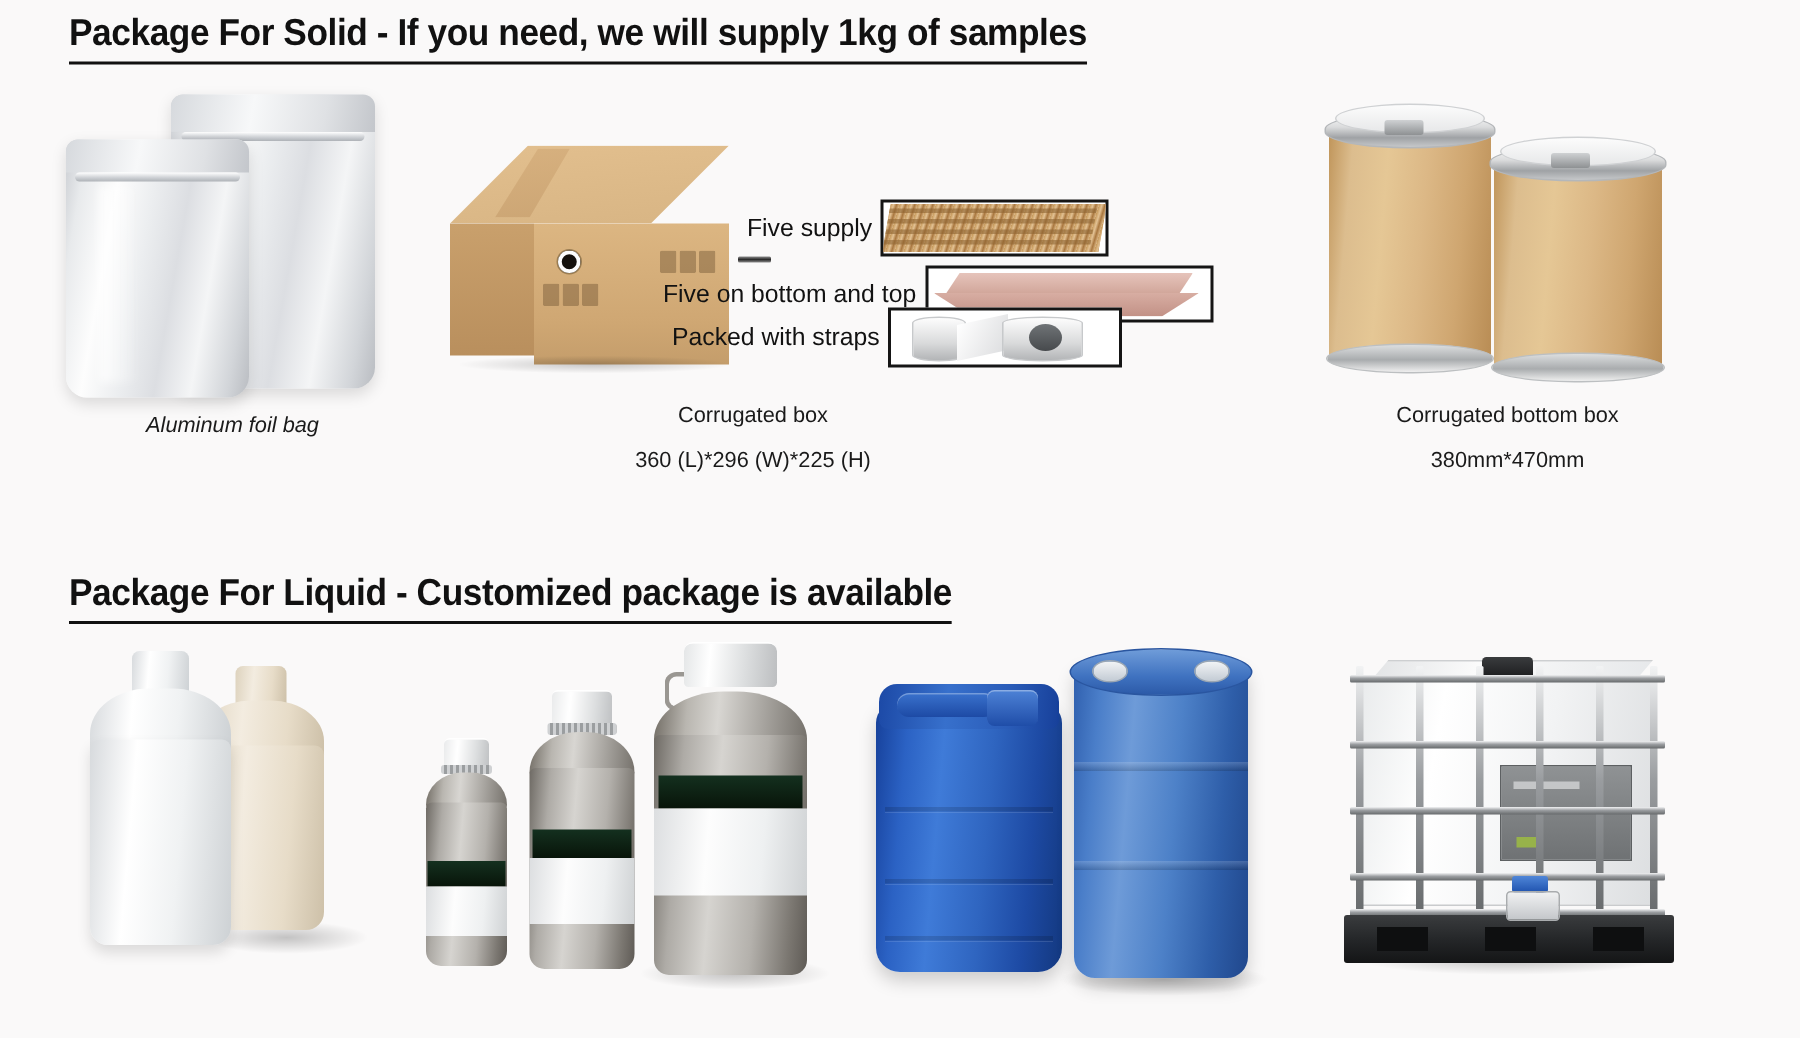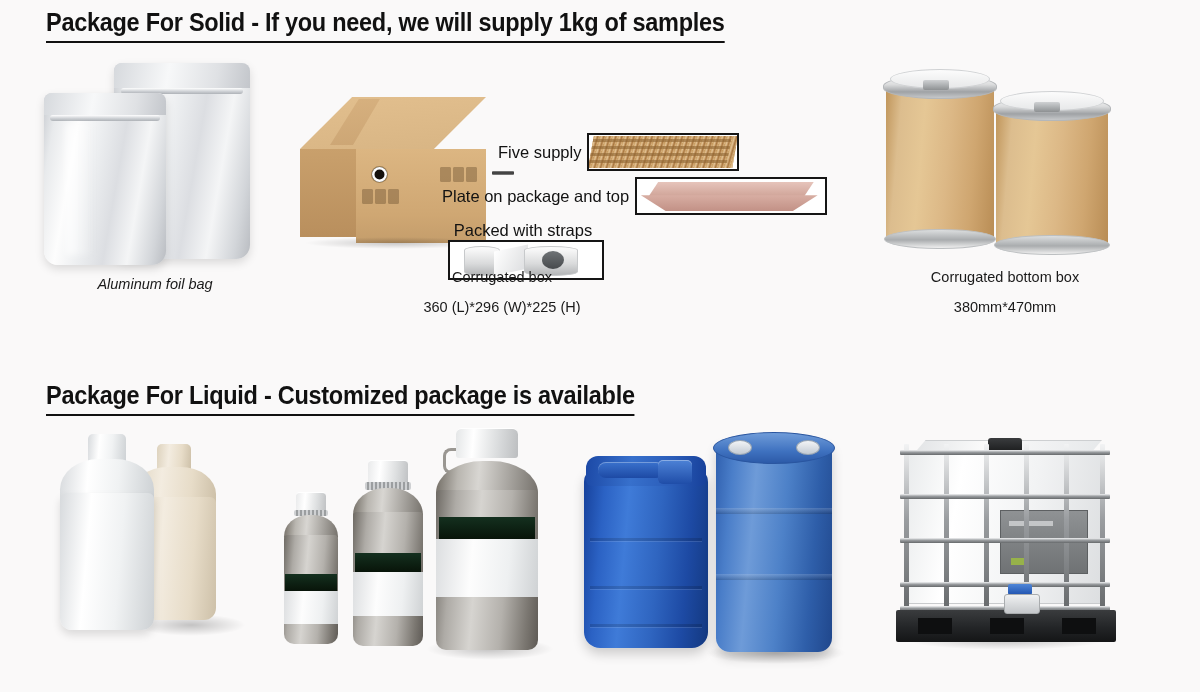--- a/index.html
+++ b/index.html
@@ -162,21 +162,21 @@
     position: absolute; left: 6%; top: 8%; width: 88%; height: 44%;
     background: linear-gradient(180deg,#e6c4bb,#cfa397);
     clip-path: polygon(6% 0%, 100% 0%, 94% 100%, 0% 100%);
   }
   #thumb-plate .plate-bot {
     position: absolute; left: 2%; top: 48%; width: 94%; height: 46%;
     background: linear-gradient(180deg,#d8aea3,#c29186);
     clip-path: polygon(0% 0%, 100% 0%, 86% 100%, 14% 100%);
   }
 
-  #ann-3 { left: 156px; top: 166px; flex-direction: column; }
+  #ann-3 { left: 156px; top: 150px; }
   #thumb-straps { width: 152px; height: 36px; }
   #thumb-straps .roll {
     position: absolute; top: 4px; height: 28px; border-radius: 50% / 14%;
     background: linear-gradient(180deg,#fdfdfd,#d9dadb 60%,#b3b5b7);
     border: 1px solid #c7c9cb;
   }
   #thumb-straps .roll-a { left: 14px; width: 34px; }
   #thumb-straps .roll-b { left: 74px; width: 52px; }
   #thumb-straps .core {
     position: absolute; left: 92px; top: 9px; width: 22px; height: 18px;
@@ -485,21 +485,21 @@
 
     <div class="ann-row" id="ann-1">
       <div class="ann-label">Five supply</div>
       <div class="ann-thumb" id="thumb-layers">
         <div class="board"></div>
         <div class="edge"></div>
       </div>
     </div>
 
     <div class="ann-row" id="ann-2">
-      <div class="ann-label">Plate on package and top</div>
+      <div class="ann-label">Five on bottom and top</div>
       <div class="ann-thumb" id="thumb-plate">
         <div class="plate-top"></div>
         <div class="plate-bot"></div>
       </div>
     </div>
 
     <div class="ann-row" id="ann-3">
       <div class="ann-label">Packed with straps</div>
       <div class="ann-thumb" id="thumb-straps">
         <div class="roll roll-a"></div>

